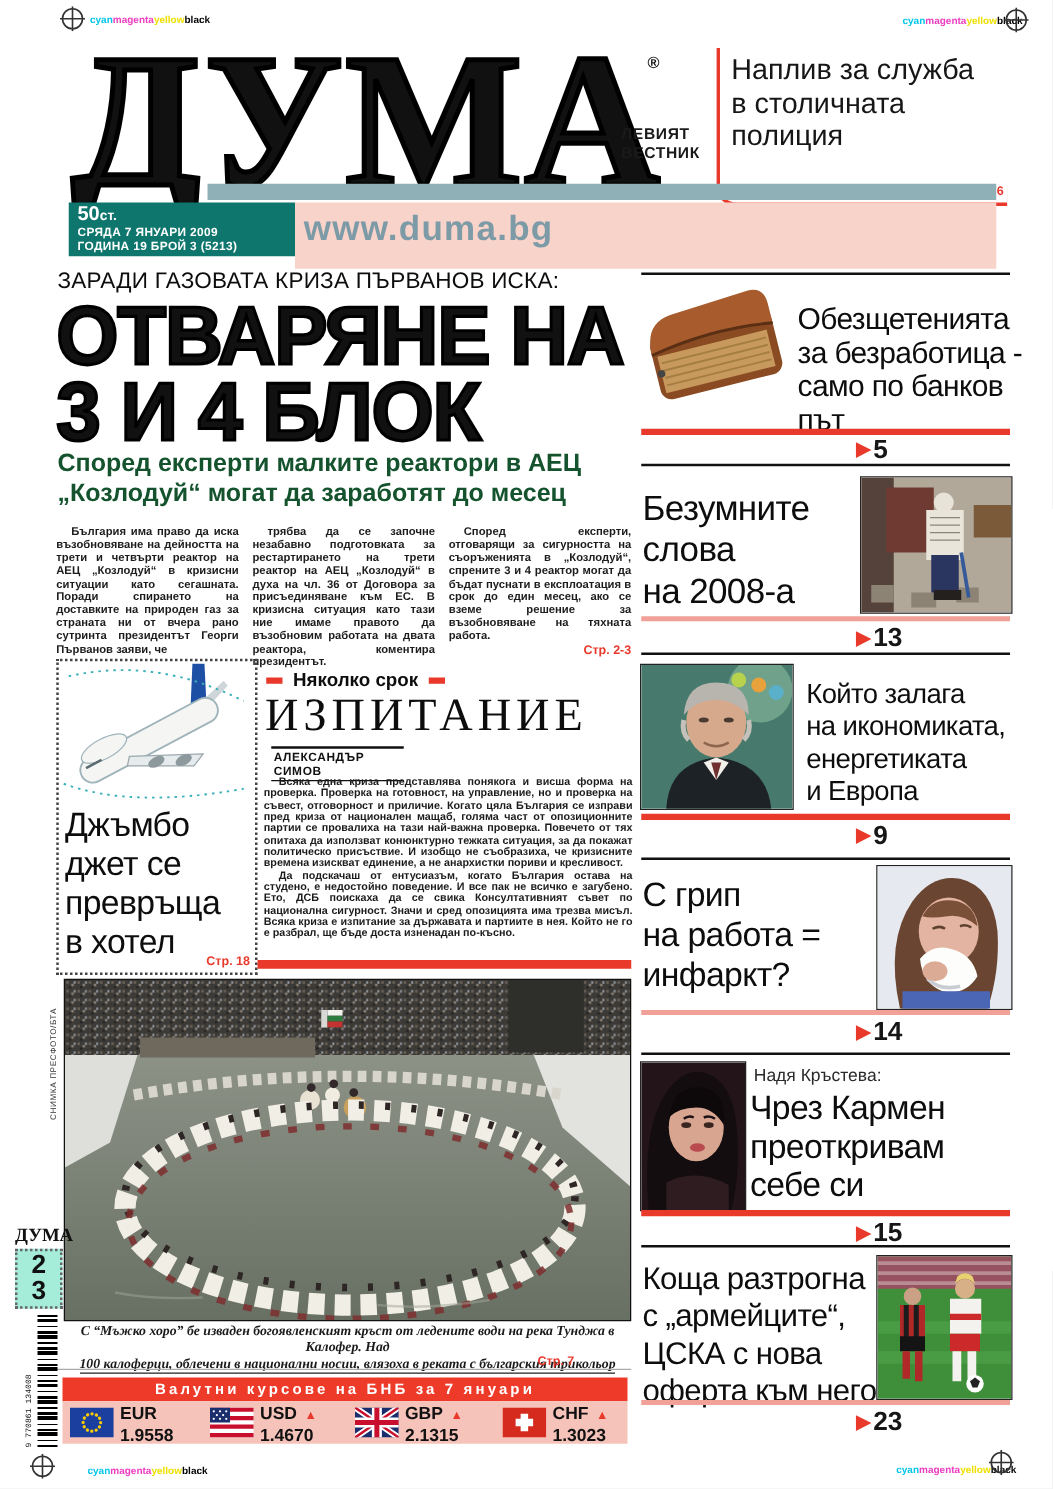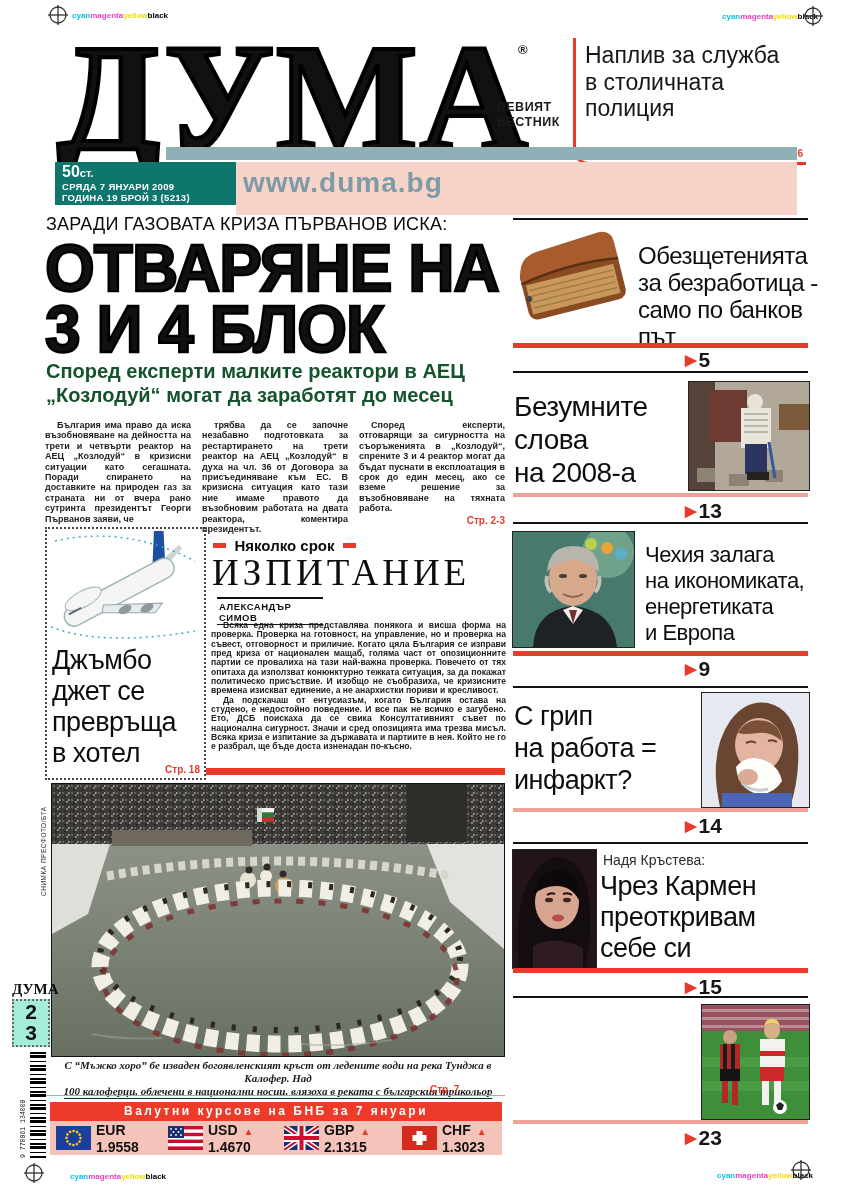--- a/index.html
+++ b/index.html
@@ -363,21 +363,21 @@
       <ellipse cx="60" cy="46" rx="24" ry="28" fill="#d6a98d"></ellipse>
       <path d="M34 40 Q36 14 60 14 Q86 14 86 40 Q74 28 60 28 Q44 28 34 40 Z" fill="#b8b4ae"></path>
       <path d="M34 44 q-2 10 4 16 M86 44 q2 10 -4 16" stroke="#c4c0ba" stroke-width="4" fill="none"></path>
       <g fill="#4a3b32">
           <ellipse cx="50" cy="44" rx="4" ry="2"></ellipse>
           <ellipse cx="70" cy="44" rx="4" ry="2"></ellipse>
         </g>
       <path d="M50 62 Q60 68 70 62" stroke="#8d6650" stroke-width="2" fill="none"></path>
     </svg>
   </div>
-  <div class="abs sb-title pl" style="left:645px;top:542px;font-size:22px;line-height:26px;">Чехия залага
+  <div class="abs sb-title pl" style="left:645px;top:542px;font-size:22px;line-height:26px;">Който залага
 на икономиката,
 енергетиката
 и Европа</div>
   <div class="abs sep-r" style="left:513px;top:651px;width:295px;"></div>
   <div class="abs pgmark" style="left:685px;top:657px;"><span class="tri">▶</span><span>9</span></div>
   <div class="abs sep-k" style="left:513px;top:686px;width:295px;"></div>
 
   <div class="abs sb-title pl" style="left:514px;top:700px;font-size:27px;line-height:32px;">С грип
 на работа =
 инфаркт?</div>
@@ -414,20 +414,24 @@
     </svg>
   </div>
   <div class="abs sb-kick" style="left:603px;top:852px;">Надя Кръстева:</div>
   <div class="abs sb-title pl" style="left:600px;top:871px;font-size:27px;line-height:31px;">Чрез Кармен
 преоткривам
 себе си</div>
   <div class="abs sep-r" style="left:513px;top:968px;width:295px;"></div>
   <div class="abs pgmark" style="left:685px;top:975px;"><span class="tri">▶</span><span>15</span></div>
   <div class="abs sep-k" style="left:513px;top:996px;width:295px;"></div>
 
+  <div class="abs sb-title pl" style="left:514px;top:1008px;font-size:25px;line-height:30px;">Коща разтрогна
+с „армейците“,
+ЦСКА с нова
+оферта към него</div>
   <div class="abs sb-photo" style="left:701px;top:1004px;width:107px;height:114px;">
     <svg width="107" height="114" viewBox="0 0 107 114">
       <rect width="107" height="114" fill="#3f8f3a"></rect>
       <rect width="107" height="26" fill="#96525e"></rect>
       <g fill="#b98b92">
           <rect x="0" y="4" width="107" height="3"></rect>
           <rect x="0" y="12" width="107" height="3"></rect>
           <rect x="0" y="20" width="107" height="3"></rect>
         </g>
       <rect y="52" width="107" height="10" fill="#4a9c44"></rect>

